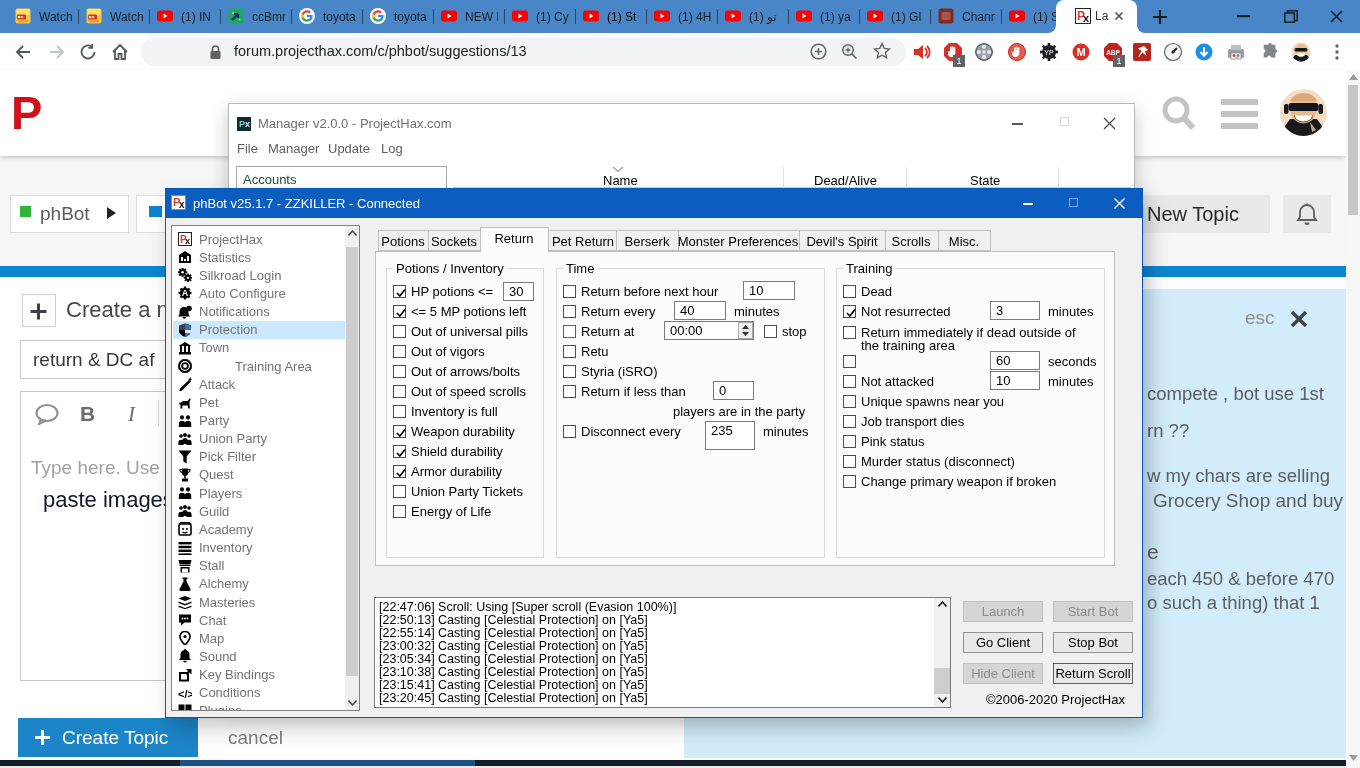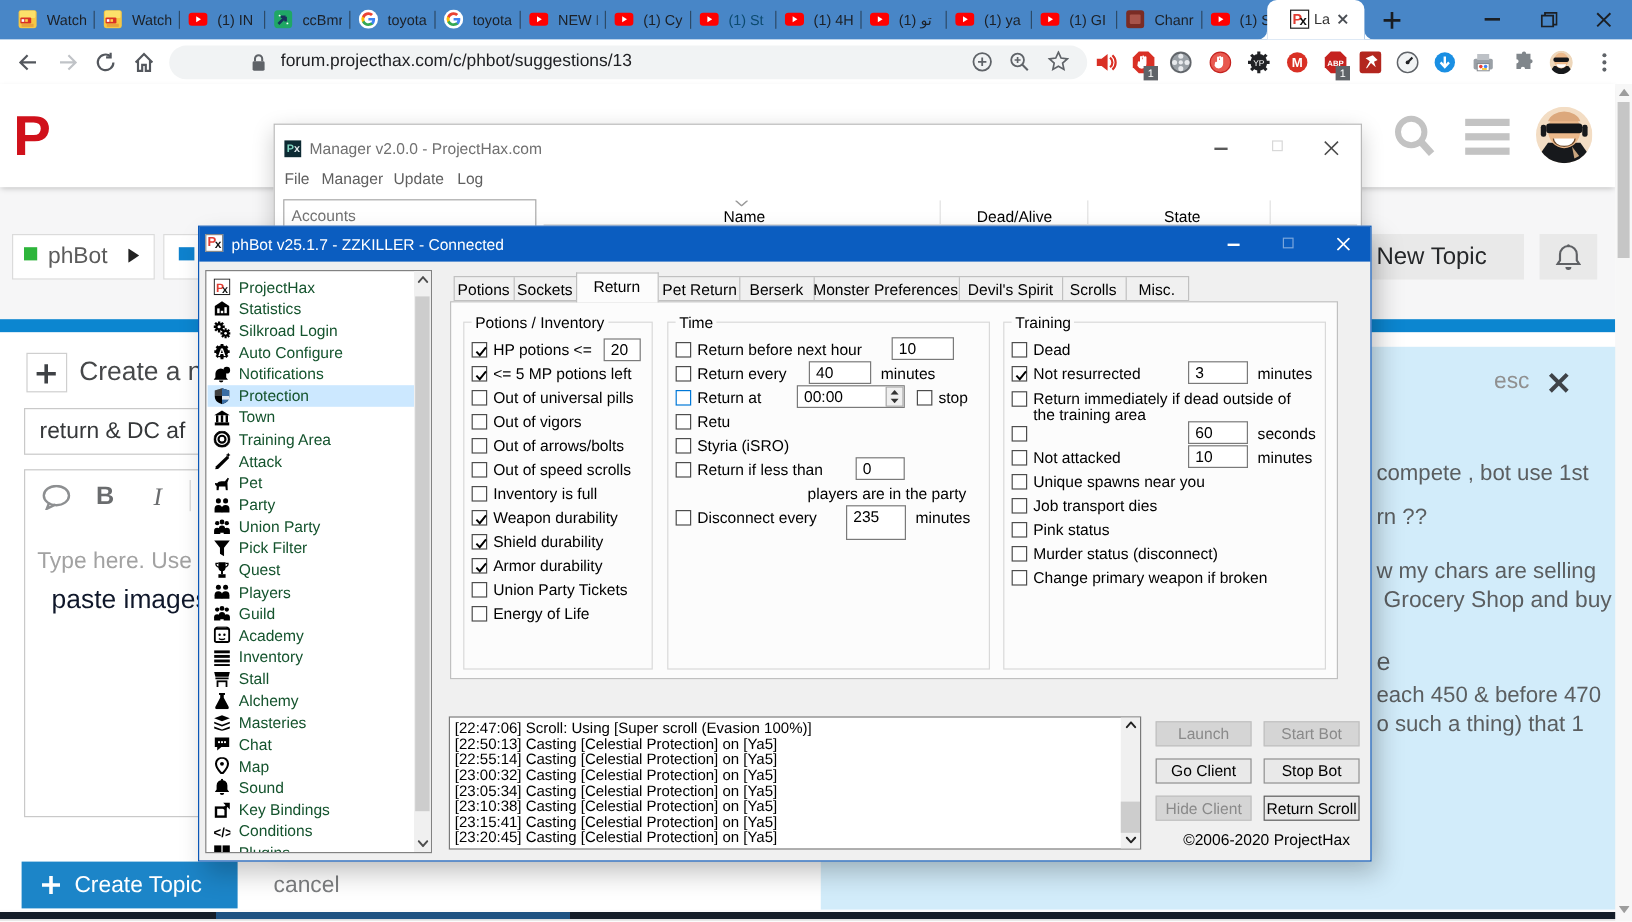--- a/index.html
+++ b/index.html
@@ -10,21 +10,21 @@
 .fav { position:absolute; width:16px; height:16px; top:8px; }
 .lbl { position:absolute; font-size:13px; color:#000; white-space:nowrap; }
 .cb { position:absolute; width:13px; height:13px; background:#fff; border:1px solid #4d4d4d; }
 .inp { position:absolute; background:#fff; border:1px solid #7a7a7a; font-size:13px; color:#000; padding-left:5px; line-height:17px; }
 .btn { position:absolute; width:80px; height:21px; background:#e9e9e9; border:1px solid #919191; font-size:13px; color:#000; text-align:center; line-height:19px; }
 .btn.dis { background:#d5d5d5; border-color:#c0c0c0; color:#8a8a8a; }
 .gb { position:absolute; border:1px solid #d9d9d9; }
 .gt { position:absolute; font-size:13px; color:#000; background:#fcfcfc; padding:0 3px; white-space:nowrap; }
 .srow { position:absolute; left:1px; height:18px; width:172px; display:flex; align-items:center; }
 .srow .sic { width:14px; height:14px; margin-left:5px; flex:none; }
-.srow .stx { font-size:13px; color:#14532d; margin-left:7px; white-space:nowrap; }
+.srow .stx { font-size:13px; color:#737373; margin-left:7px; white-space:nowrap; }
 </style>
 </head>
 <body>
 <div id="screen">
 <div class="abs" style="left:0;top:0;width:1360px;height:33px;background:#4886c7;"></div>
 <svg class="fav" style="left:15px" viewBox="0 0 16 16">
       <rect x="0.5" y="0.5" width="15" height="15" rx="2" fill="#f6c744"></rect>
       <rect x="1.5" y="1" width="13" height="6" rx="1" fill="#fce06a"></rect>
       <rect x="2" y="6.5" width="9" height="5" rx="1" fill="#d93025"></rect>
       <rect x="3" y="8" width="2.2" height="2.2" fill="#fff"></rect>
@@ -84,21 +84,21 @@
 <svg class="fav" style="left:512px" viewBox="0 0 16 16">
       <rect x="0" y="2.6" width="16" height="10.8" rx="3" fill="#f00"></rect>
       <path d="M6.5 5.5 L10.5 8 L6.5 10.5 Z" fill="#fff"></path>
     </svg>
     <div class="abs tlabel" style="left:536px;top:10px;width:33px;font-size:12px;color:#1c2026;white-space:nowrap;overflow:hidden;">(1) Cy</div>
 <div class="tabsep" style="left:575px"></div>
 <svg class="fav" style="left:583px" viewBox="0 0 16 16">
       <rect x="0" y="2.6" width="16" height="10.8" rx="3" fill="#f00"></rect>
       <path d="M6.5 5.5 L10.5 8 L6.5 10.5 Z" fill="#fff"></path>
     </svg>
-    <div class="abs tlabel" style="left:607px;top:10px;width:33px;font-size:12px;color:#0c4a6e;white-space:nowrap;overflow:hidden;">(1) St</div>
+    <div class="abs tlabel" style="left:607px;top:10px;width:33px;font-size:12px;color:#000000;white-space:nowrap;overflow:hidden;">(1) St</div>
 <div class="tabsep" style="left:646px"></div>
 <svg class="fav" style="left:654px" viewBox="0 0 16 16">
       <rect x="0" y="2.6" width="16" height="10.8" rx="3" fill="#f00"></rect>
       <path d="M6.5 5.5 L10.5 8 L6.5 10.5 Z" fill="#fff"></path>
     </svg>
     <div class="abs tlabel" style="left:678px;top:10px;width:33px;font-size:12px;color:#1c2026;white-space:nowrap;overflow:hidden;">(1) 4H</div>
 <div class="tabsep" style="left:717px"></div>
 <svg class="fav" style="left:725px" viewBox="0 0 16 16">
       <rect x="0" y="2.6" width="16" height="10.8" rx="3" fill="#f00"></rect>
       <path d="M6.5 5.5 L10.5 8 L6.5 10.5 Z" fill="#fff"></path>
@@ -379,21 +379,21 @@
 <div class="abs" style="left:1012px;top:123px;width:11px;height:1.6px;background:#5a5a5a;"></div>
 <div class="abs" style="left:1060px;top:117px;width:9px;height:9px;border:1.4px solid #d8d8d8;"></div>
 <svg class="abs" style="left:1103px;top:117px;width:13px;height:13px" viewBox="0 0 13 13">
       <path d="M1 1 L12 12 M12 1 L1 12" stroke="#4a4a4a" stroke-width="1.3"></path>
     </svg>
 <div class="abs" style="left:237px;top:141px;font-size:13px;color:#5f5f5f;">File</div>
 <div class="abs" style="left:268px;top:141px;font-size:13px;color:#5f5f5f;">Manager</div>
 <div class="abs" style="left:328px;top:141px;font-size:13px;color:#5f5f5f;">Update</div>
 <div class="abs" style="left:381px;top:141px;font-size:13px;color:#5f5f5f;">Log</div>
 <div class="abs" style="left:236px;top:166px;width:211px;height:24px;background:#fff;border:1px solid #a9a9a9;"></div>
-<div class="abs" style="left:243px;top:172px;font-size:13px;color:#737373;">Accounts</div>
+<div class="abs" style="left:243px;top:172px;font-size:13px;color:#14532d;">Accounts</div>
 <div class="abs" style="left:453px;top:166px;width:678px;height:22px;background:#fff;border-bottom:1px solid #d0d0d0;"></div>
 <svg class="abs" style="left:612px;top:167px;width:12px;height:5px" viewBox="0 0 12 5">
       <path d="M1 0 L6 4.4 L11 0" stroke="#9a9a9a" stroke-width="1.2" fill="none"></path>
     </svg>
 <div class="abs" style="left:603px;top:173px;font-size:13px;color:#000;">Name</div>
 <div class="abs" style="left:814px;top:173px;font-size:13px;color:#000;">Dead/Alive</div>
 <div class="abs" style="left:970px;top:173px;font-size:13px;color:#000;text-align:center;">State</div>
 <div class="abs" style="left:783px;top:167px;width:1px;height:21px;background:#e2e2e2;"></div>
 <div class="abs" style="left:906px;top:167px;width:1px;height:21px;background:#e2e2e2;"></div>
 <div class="abs" style="left:1058px;top:167px;width:1px;height:21px;background:#e2e2e2;"></div>
@@ -484,21 +484,21 @@
 <div class="srow" style="top:112.9px;">
         <svg class="sic" viewBox="0 0 14 14">
           <rect x="1" y="11" width="12" height="2.5" fill="#000"></rect>
           <rect x="2" y="5" width="2" height="6" fill="#000"></rect>
           <rect x="6" y="5" width="2" height="6" fill="#000"></rect>
           <rect x="10" y="5" width="2" height="6" fill="#000"></rect>
           <path d="M0.5 5 L7 1 L13.5 5 Z" fill="#000"></path>
         </svg>
         <span class="stx">Town</span>
       </div>
-<div class="srow" style="top:131.0px;">
+<div class="srow" style="top:131.0px;gap:36px;">
         <svg class="sic" viewBox="0 0 14 14">
           <circle cx="7" cy="7" r="5.8" fill="none" stroke="#000" stroke-width="1.8"></circle>
           <circle cx="7" cy="7" r="2.9" fill="none" stroke="#000" stroke-width="1.8"></circle>
           <circle cx="7" cy="7" r="6.8" fill="none" stroke="#000" stroke-width="0.7"></circle>
         </svg>
         <span class="stx">Training Area</span>
       </div>
 <div class="srow" style="top:149.2px;">
         <svg class="sic" viewBox="0 0 14 14">
           <path d="M11.2 2.8 L13 4.6 L4 13.6 L1.2 14.4 L2 11.6 Z" fill="#000"></path>
@@ -725,21 +725,21 @@
 <div class="cb" style="left:393px;top:465px;border-color:#4d4d4d;">
       <svg style="position:absolute;left:0.5px;top:0.5px;width:12px;height:12px" viewBox="0 0 12 12">
         <path d="M2 6 L4.8 9 L10 2.5" stroke="#000" stroke-width="1.6" fill="none"></path>
       </svg>
     </div>
 <div class="lbl" style="left:411px;top:464px;">Armor durability</div>
 <div class="cb" style="left:393px;top:485px;border-color:#4d4d4d;"></div>
 <div class="lbl" style="left:411px;top:484px;">Union Party Tickets</div>
 <div class="cb" style="left:393px;top:505px;border-color:#4d4d4d;"></div>
 <div class="lbl" style="left:411px;top:504px;">Energy of Life</div>
-<div class="inp" style="left:503px;top:282px;width:31px;height:19px;">20</div>
+<div class="inp" style="left:503px;top:282px;width:31px;height:19px;">30</div>
 <div class="cb" style="left:563px;top:285px;border-color:#4d4d4d;"></div>
 <div class="lbl" style="left:581px;top:284px;">Return before next hour</div>
 <div class="inp" style="left:743px;top:281px;width:52px;height:19px;">10</div>
 <div class="cb" style="left:563px;top:305px;border-color:#4d4d4d;"></div>
 <div class="lbl" style="left:581px;top:304px;">Return every</div>
 <div class="inp" style="left:674px;top:301px;width:52px;height:19px;">40</div>
 <div class="lbl" style="left:734px;top:304px;">minutes</div>
 <div class="cb" style="left:563px;top:325px;border-color:#0078d7;"></div>
 <div class="lbl" style="left:581px;top:324px;">Return at</div>
 <div class="inp" style="left:664px;top:321px;width:90px;height:19px;">00:00</div>

